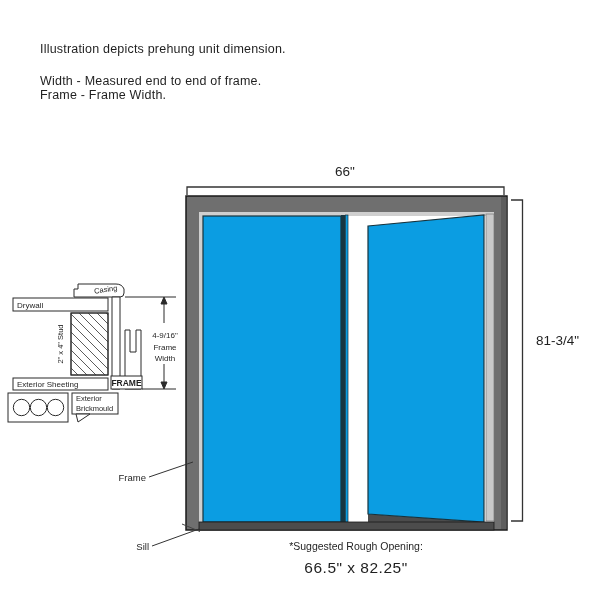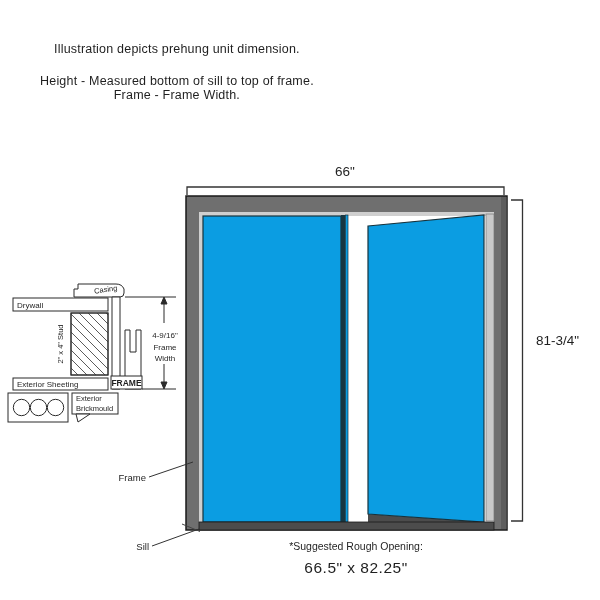--- a/index.html
+++ b/index.html
@@ -1,34 +1,34 @@
 <!DOCTYPE html>
 <html><head>
 <meta charset="utf-8">
 <style>
   html,body { margin:0; padding:0; background:#ffffff; }
   .canvas {
     position:relative; width:600px; height:600px; background:#ffffff;
-    font-family:"Liberation Sans", sans-serif; color:#1f1f1f; overflow:hidden;text-align:center;
+    font-family:"Liberation Sans", sans-serif; color:#1f1f1f; overflow:hidden;
   }
   .intro { position:absolute; left:40px; top:42px; font-size:12.5px; letter-spacing:0.2px; }
   .intro-line { line-height:14.5px; white-space:nowrap; }
   .intro-gap { height:17px; }
   .diagram-svg { position:absolute; left:0; top:0; }
   .diagram-svg text { font-family:"Liberation Sans", sans-serif; fill:#1f1f1f; }
 </style>
 </head>
 <body>
 
 <div class="canvas">
 
   <div class="intro">
     <div class="intro-line">Illustration depicts prehung unit dimension.</div>
     <div class="intro-gap"></div>
-    <div class="intro-line">Height - Measured bottom of sill to top of frame.</div>
+    <div class="intro-line">Width - Measured end to end of frame.</div>
     <div class="intro-line">Frame - Frame Width.</div>
   </div>
 
   <svg class="diagram-svg" width="600" height="600" viewBox="0 0 600 600">
     <defs>
       <pattern id="hatch" width="9" height="9" patternUnits="userSpaceOnUse">
         <path d="M0,0 L9,9" stroke="#4a4a4a" stroke-width="0.9" fill="none"></path>
       </pattern>
     </defs>
 

